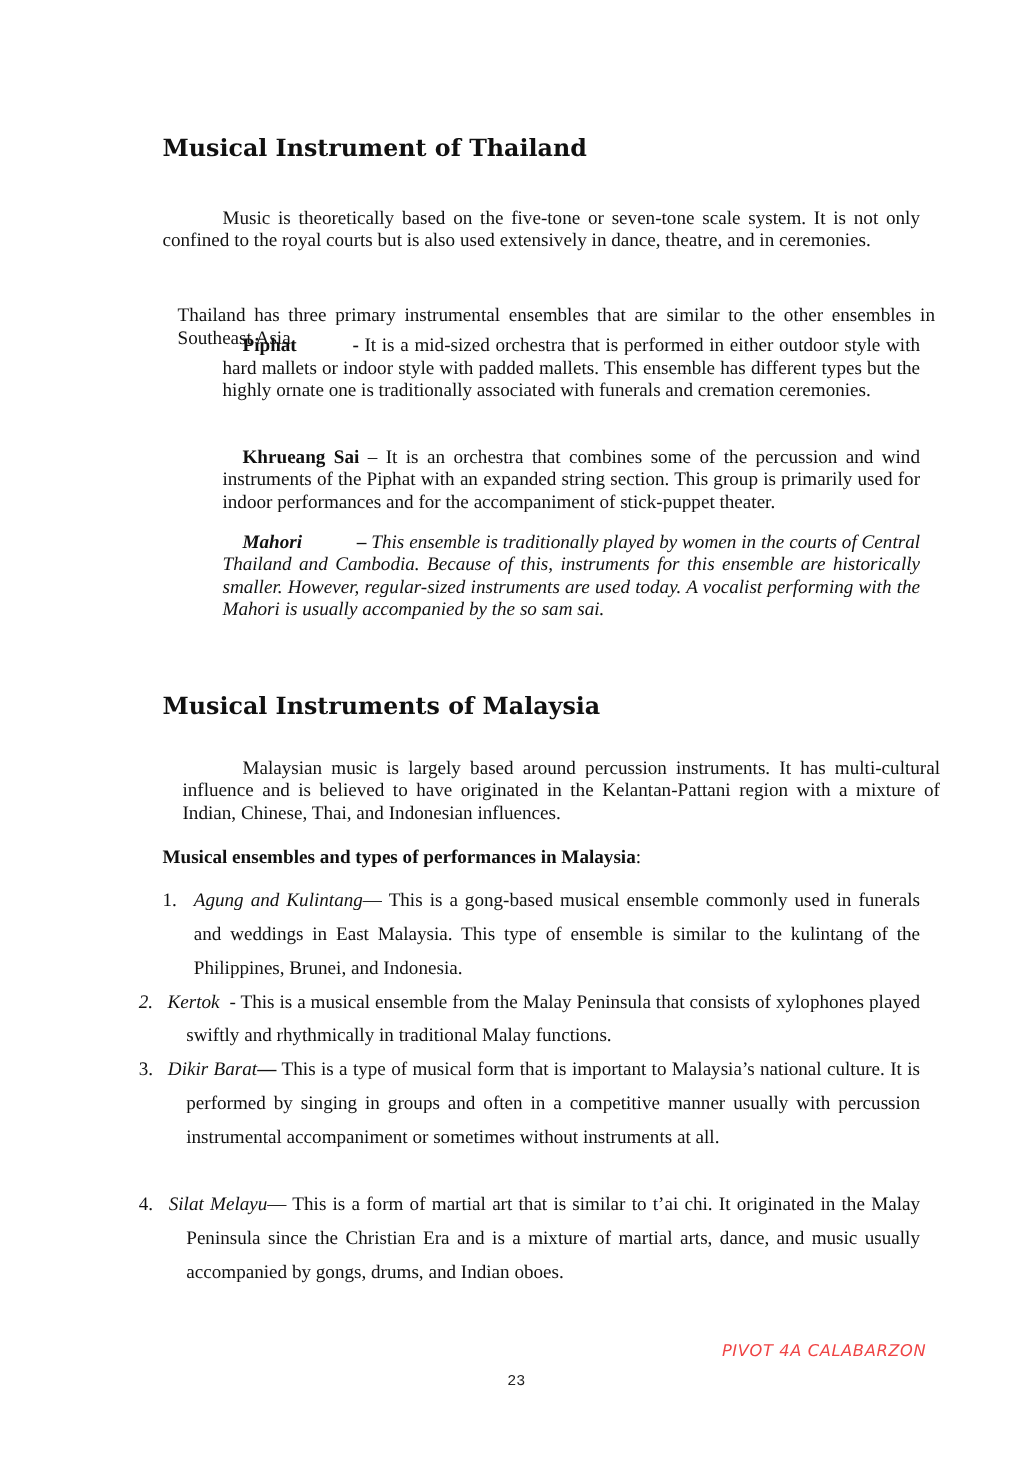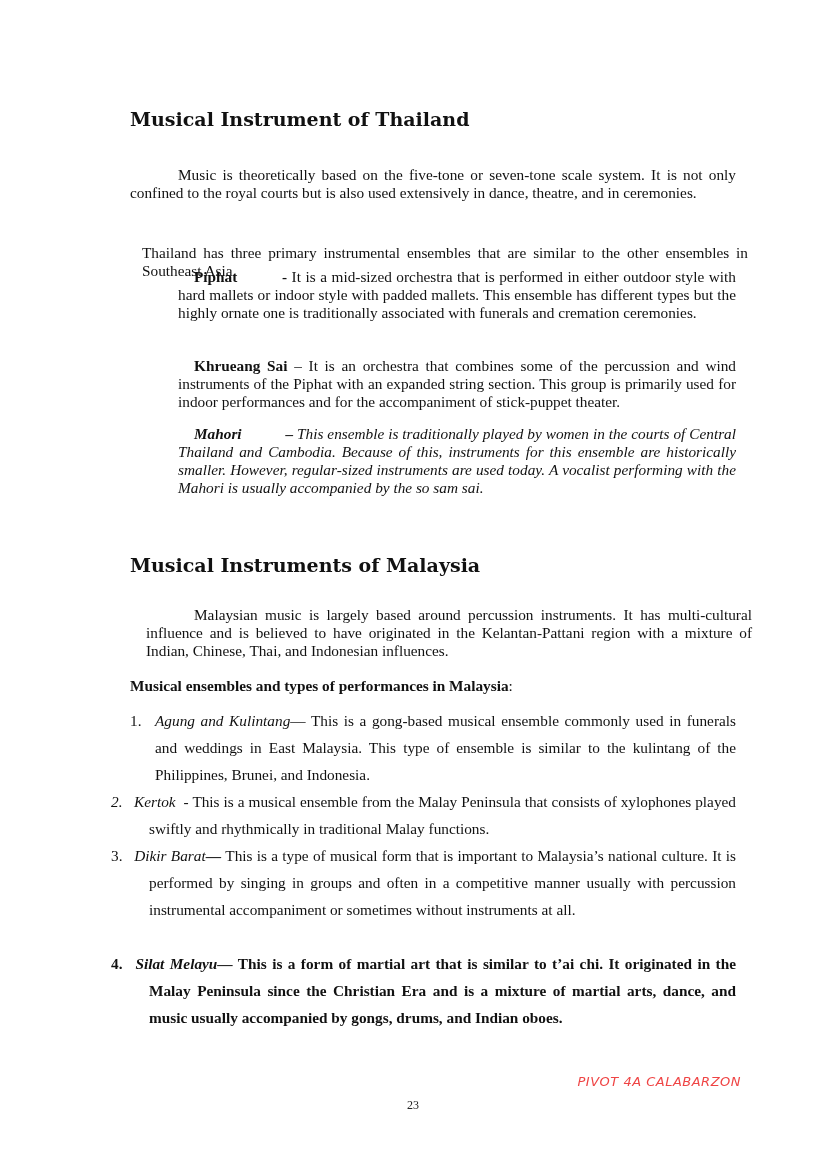--- a/index.html
+++ b/index.html
@@ -91,41 +91,41 @@
       text-align: justify;
       box-sizing: border-box;
     }
     .list-item .num {
       display: inline-block;
     }
     .list-item .term { font-style: italic; }
     .li-1 { top: 707px; padding-left: 25px; text-indent: -25px; }
     .li-2 { top: 788px; padding-left: 19px; text-indent: -19px; }
     .li-3 { top: 842px; padding-left: 19px; text-indent: -19px; }
-    .li-4 { top: 950px; padding-left: 19px; text-indent: -19px; font-weight: bold; }
+    .li-4 { top: 950px; padding-left: 19px; text-indent: -19px; }
     .li-1 .num { width: 25px; text-indent: 0; }
     .li-2 .num { font-style: italic; }
 
     .footer-brand {
       position: absolute;
       right: 85px;
       top: 1074px;
       font-family: "DejaVu Sans", "Liberation Sans", sans-serif;
       font-style: italic;
       font-size: 13px;
       letter-spacing: 0.5px;
       color: #ef4444;
     }
     .page-number {
       position: absolute;
       left: 0;
       width: 826px;
       top: 1098px;
       text-align: center;
-      font-family: Liberation Serif, serif;
+      font-family: Liberation Mono, monospace;
       font-size: 12px;
       color: #222222;
     }
   </style>
 </head>
 <body>
 
 <div class="page">
 
   <div class="title title-thai">Musical Instrument of Thailand</div>

